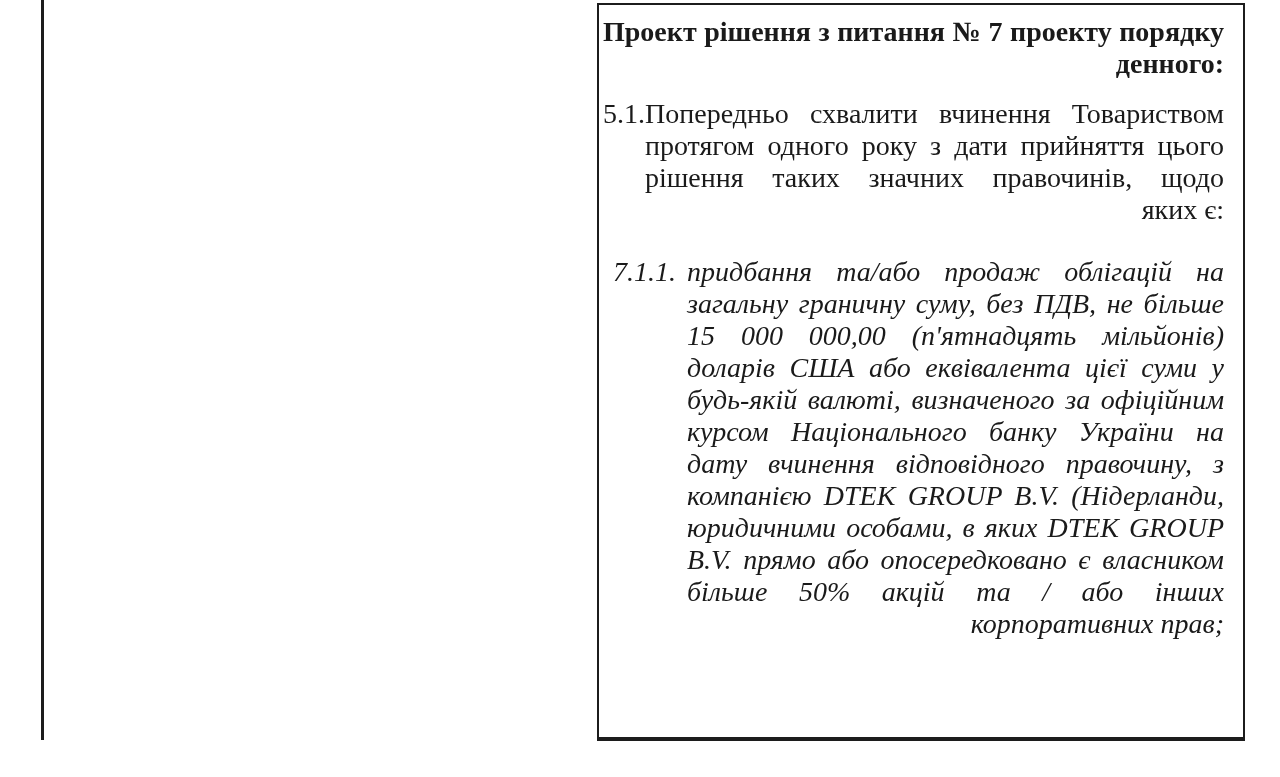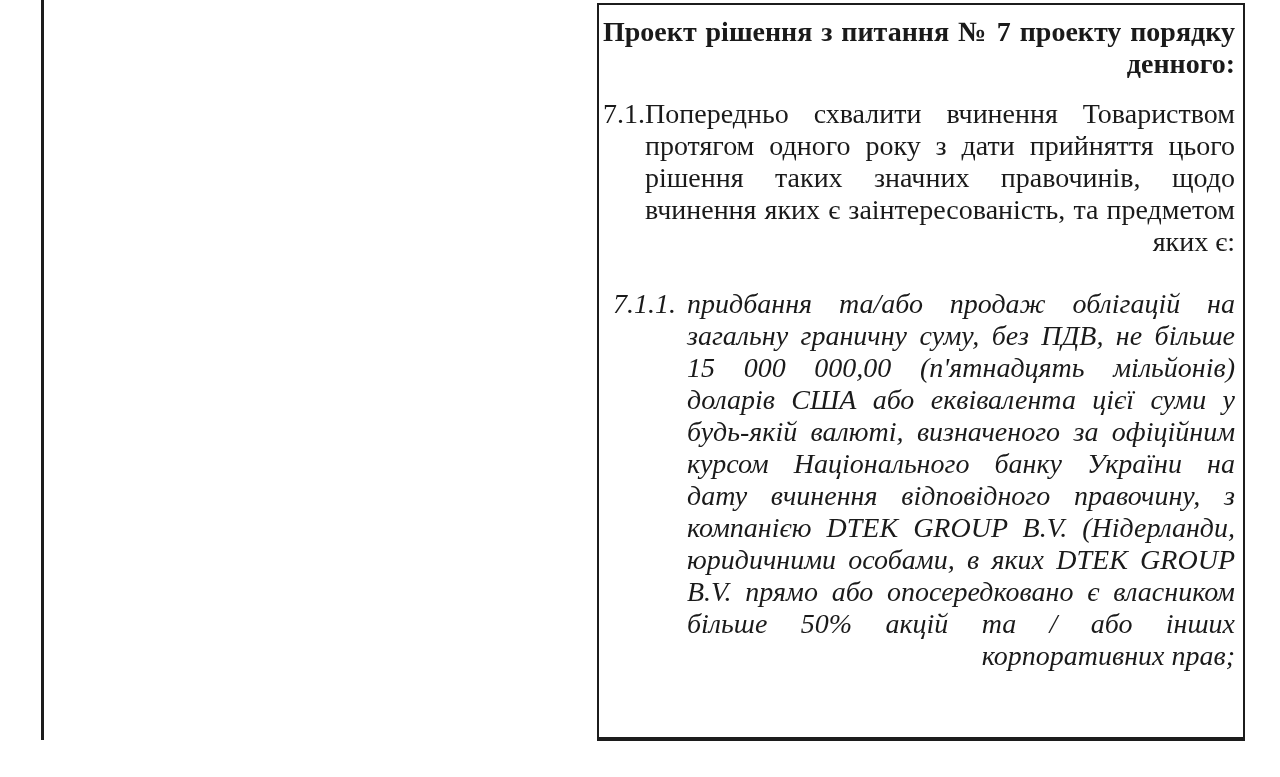--- a/index.html
+++ b/index.html
@@ -30,21 +30,21 @@
   
   .box {
     position: absolute;
     left: 597px;
     top: 3px;
     width: 648px;
     height: 738px;
     box-sizing: border-box;
     border: 2px solid #1c1c1c;
     border-bottom-width: 4px;
-    padding: 11px 8px 0 4px;
+    padding: 11px 19px 0 4px;
     background: #ffffff;
   }
   .txt {
     font-size: 28px;
     line-height: 32px;
   }
   .heading {
     font-weight: bold;
   }
   
@@ -87,26 +87,25 @@
   <div class="vline"></div>
 
   <div class="box txt">
 
     <div class="heading">
       <div class="jl">Проект рішення з питання № 7 проекту порядку</div>
       <div class="ll">денного:</div>
     </div>
 
     <div class="clause clause-71">
-      <div class="num num-71">7.1.</div>
+      <div class="num num-71">5.1.</div>
       <div class="clause-body">
         <div class="jl">Попередньо схвалити вчинення Товариством</div>
         <div class="jl">протягом одного року з дати прийняття цього</div>
         <div class="jl">рішення таких значних правочинів, щодо</div>
-        <div class="jl">вчинення яких є заінтересованість, та предметом</div>
         <div class="ll">яких є:</div>
       </div>
     </div>
 
     <div class="clause clause-711">
       <div class="num num-711">7.1.1.</div>
       <div class="clause-body">
         <div class="jl">придбання та/або продаж облігацій на</div>
         <div class="jl">загальну граничну суму, без ПДВ, не більше</div>
         <div class="jl">15 000&nbsp;000,00 (п'ятнадцять мільйонів)</div>

